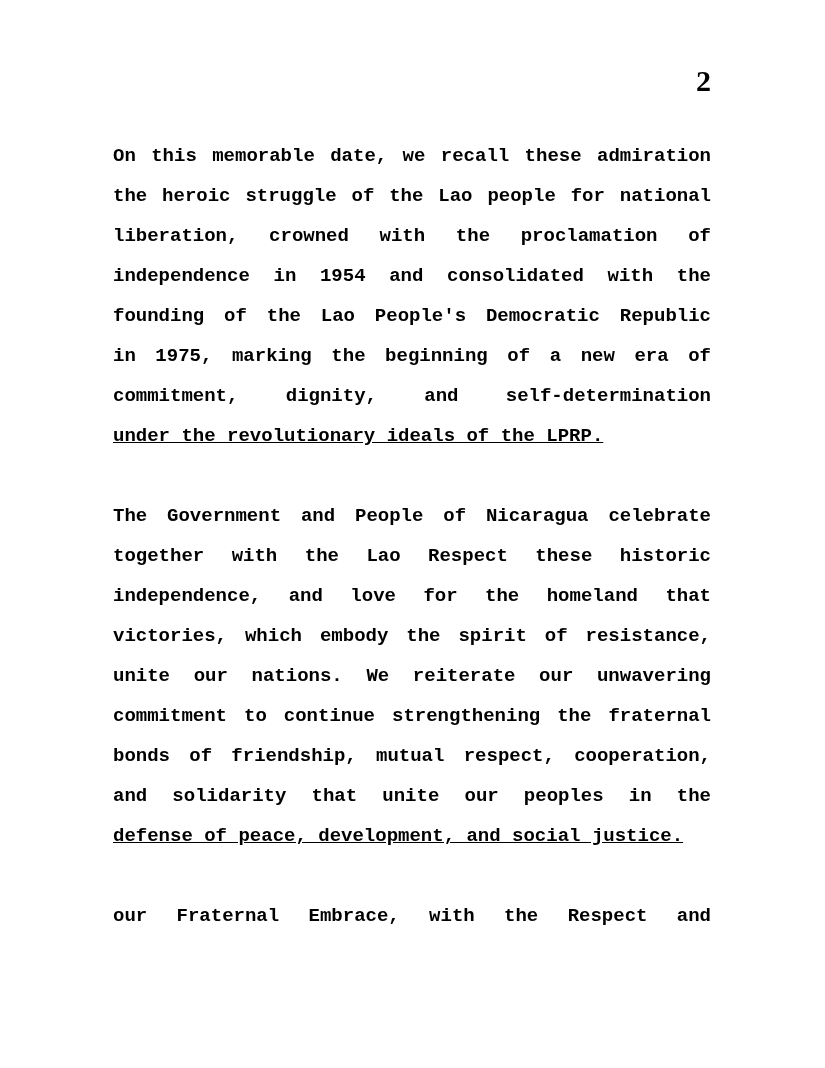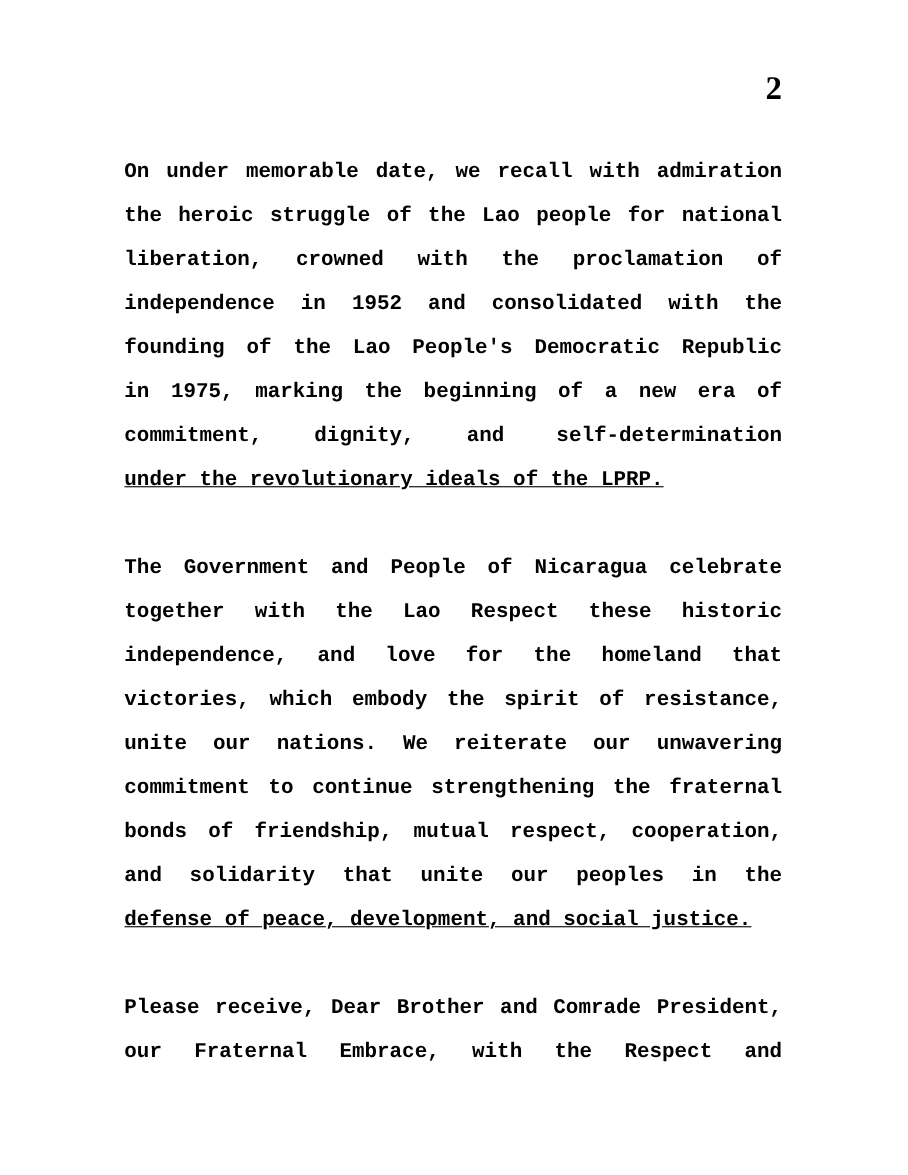--- a/index.html
+++ b/index.html
@@ -51,41 +51,40 @@
 </head>
 <body>
 
 <div class="page">
 
   <div class="page-number">2</div>
 
   <div class="text-column">
 
     <div class="paragraph">
-      <div class="line">On under memorable date, we recall with admiration</div>
+      <div class="line">On this memorable date, we recall these admiration</div>
       <div class="line">the heroic struggle of the Lao people for national</div>
       <div class="line">liberation, crowned with the proclamation of</div>
-      <div class="line">independence in 1952 and consolidated with the</div>
+      <div class="line">independence in 1954 and consolidated with the</div>
       <div class="line">founding of the Lao People's Democratic Republic</div>
       <div class="line">in 1975, marking the beginning of a new era of</div>
       <div class="line">commitment, dignity, and self-determination</div>
       <div class="line para-end">under the revolutionary ideals of the LPRP.</div>
     </div>
 
     <div class="paragraph">
       <div class="line">The Government and People of Nicaragua celebrate</div>
       <div class="line">together with the Lao Respect these historic</div>
       <div class="line">independence, and love for the homeland that</div>
       <div class="line">victories, which embody the spirit of resistance,</div>
       <div class="line">unite our nations. We reiterate our unwavering</div>
       <div class="line">commitment to continue strengthening the fraternal</div>
       <div class="line">bonds of friendship, mutual respect, cooperation,</div>
       <div class="line">and solidarity that unite our peoples in the</div>
       <div class="line para-end">defense of peace, development, and social justice.</div>
     </div>
 
     <div class="paragraph">
-      <div class="line">Please receive, Dear Brother and Comrade President,</div>
       <div class="line">our Fraternal Embrace, with the Respect and</div>
     </div>
 
   </div>
 </div>
 
 </body></html>

